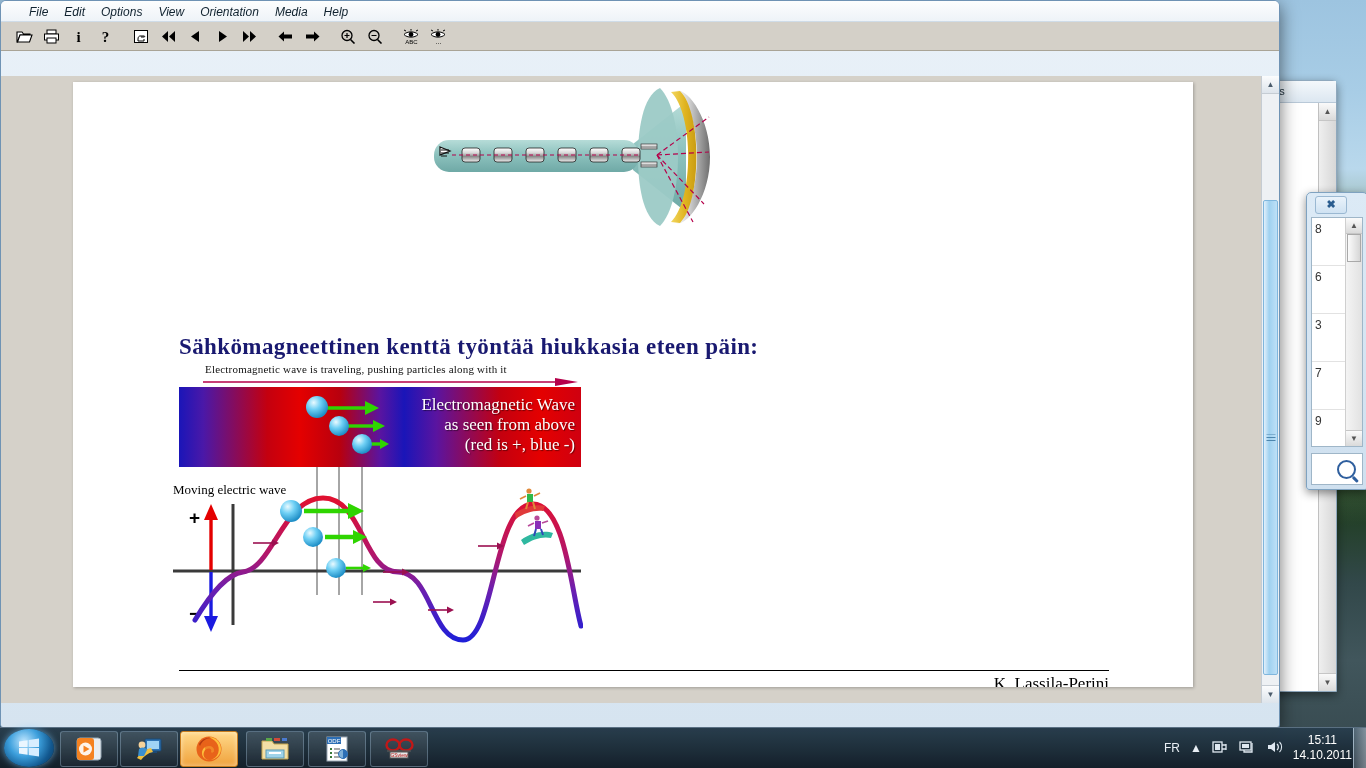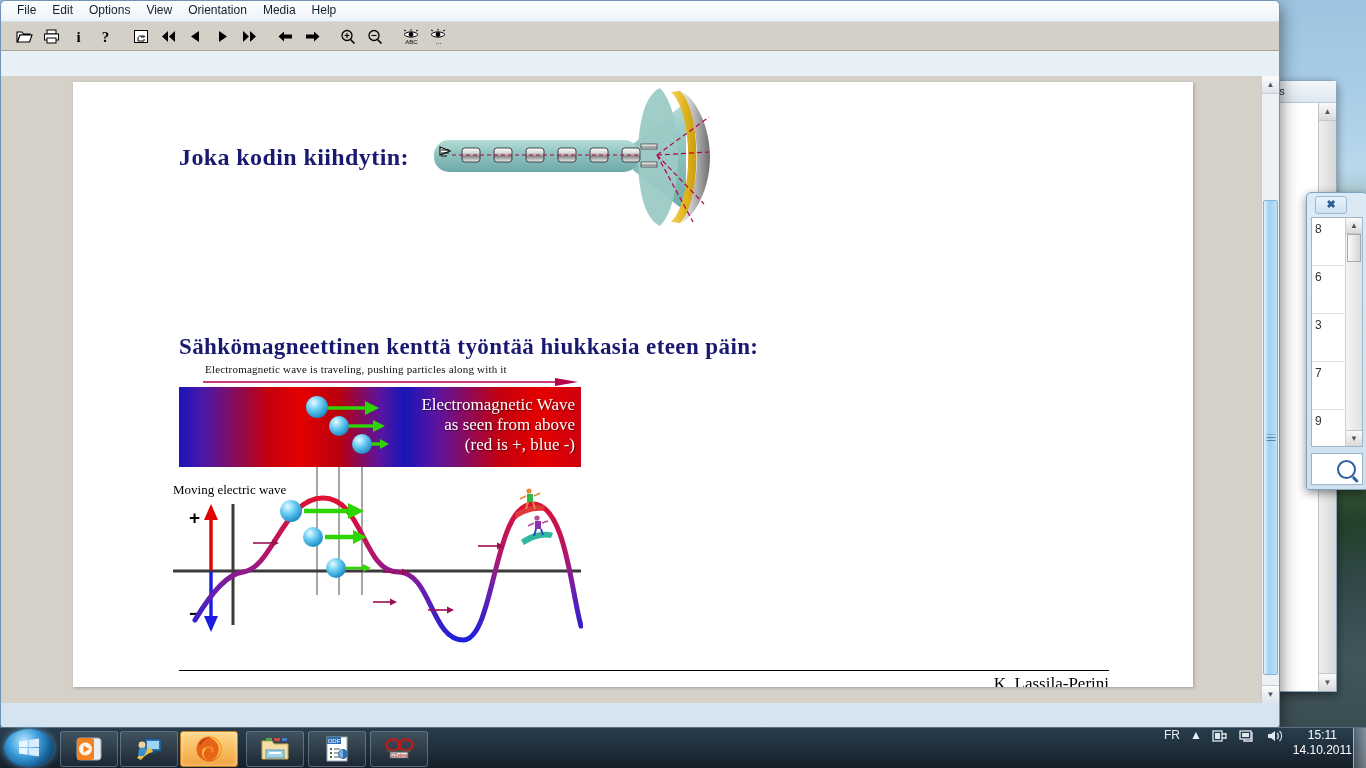--- a/index.html
+++ b/index.html
@@ -75,21 +75,21 @@
   .winbtns{position:absolute;right:4px;top:2px;display:flex;gap:1px;}
   .winbtn{width:28px;height:19px;border:1px solid #9cb6cc;border-radius:3px;
     background:linear-gradient(to bottom,#f6fafd,#d5e3ef);
     display:flex;align-items:center;justify-content:center;color:#31506b;font-size:11px;}
   .winbtn.close{width:44px;background:linear-gradient(to bottom,#f09a92,#c52f22);
     border-color:#9d2318;color:#fff;font-weight:bold;}
   .mini-bar{width:9px;height:2px;background:#31506b;margin-top:5px;}
   .maxi-sq{width:9px;height:8px;border:1.5px solid #31506b;}
   
   #menubar{height:20px;background:linear-gradient(to bottom,#fdfefe,#eef3f8);
-    border-bottom:1px solid #cfdce8;display:flex;align-items:flex-start;padding-left:8px;}
+    border-bottom:1px solid #cfdce8;display:flex;align-items:flex-end;padding-left:20px;font-style:italic;}
   .menu-item{font-size:12px;color:#10222f;padding:2px 8px;cursor:default;}
   
   #toolbar{height:28px;background:#d4d0c8;border-bottom:1px solid #a9a496;
     display:flex;align-items:center;padding-left:10px;gap:0px;}
   .tbtn{width:24px;height:22px;margin-right:1px;background:#d4d0c8;
     border:1px solid transparent;display:flex;align-items:center;justify-content:center;}
   .tsep{width:9px;}
   
   #docarea{position:absolute;left:0;right:0;top:75px;bottom:24px;background:#d5d1c9;overflow:hidden;}
   #page{position:absolute;left:72px;top:6px;width:1120px;height:605px;background:#fff;
@@ -142,21 +142,21 @@
     border-top:1px solid rgba(160,190,215,.5);}
   #startorb{position:absolute;left:4px;top:1px;width:50px;height:38px;border-radius:50%;
     background:radial-gradient(circle at 40% 33%,#bfe6ff 0%,#3c9fdc 38%,#12588f 70%,#0a3559 100%);
     box-shadow:0 0 7px rgba(120,200,255,.65);display:flex;align-items:center;justify-content:center;}
   .tbapp{position:absolute;top:3px;width:56px;height:34px;border-radius:3px;
     border:1px solid rgba(170,200,225,.35);
     background:linear-gradient(to bottom,rgba(255,255,255,.12),rgba(255,255,255,.03));
     display:flex;align-items:center;justify-content:center;}
   .tbapp.active{background:linear-gradient(to bottom,#ffd98a,#f0a23c);
     border-color:#c87d1e;box-shadow:inset 0 0 5px rgba(255,255,255,.5);}
-  #tray{position:absolute;right:0;top:0;height:40px;display:flex;}
+  #tray{position:absolute;right:0;top:0;height:40px;display:flex;align-items:center;}
   .tray-item{color:#e8eef4;font-size:12px;margin-right:10px;}
   #clock{color:#fff;font-size:12px;text-align:center;line-height:15px;margin-right:14px;}
   #showdesk{position:absolute;right:0;top:0;width:12px;height:40px;
     background:linear-gradient(to right,rgba(200,220,235,.25),rgba(240,248,255,.45));
     border-left:1px solid rgba(190,215,235,.5);}
 </style>
 </head>
 <body>
 
 <div id="desktop"></div>
@@ -305,21 +305,20 @@
         <circle cx="9" cy="6.5" r="2.4" fill="#000"></circle>
         <path d="M2 2l2 1M9 1v1.6M16 2l-2 1" stroke="#000" stroke-width="1"></path>
         <text x="9.5" y="16" font-size="7" font-family="Liberation Sans, sans-serif" text-anchor="middle" fill="#000">...</text>
       </svg>
     </div>
   </div>
 
   <div id="docarea">
     <div id="page">
 
-      <div class="slide-title" id="title1">Joka kodin kiihdytin:</div>
 
       <svg id="crt" viewBox="0 0 290 150">
         <defs>
           <linearGradient id="tubeG" x1="0" y1="0" x2="0" y2="1">
             <stop offset="0" stop-color="#b6dcd8"></stop>
               <stop offset="45%" stop-color="#8dc2be"></stop>
             <stop offset="100%" stop-color="#6fa9a6"></stop>
           </linearGradient>
           <linearGradient id="metalG" x1="0" y1="0" x2="0" y2="1">
             <stop offset="0" stop-color="#ffffff"></stop>

